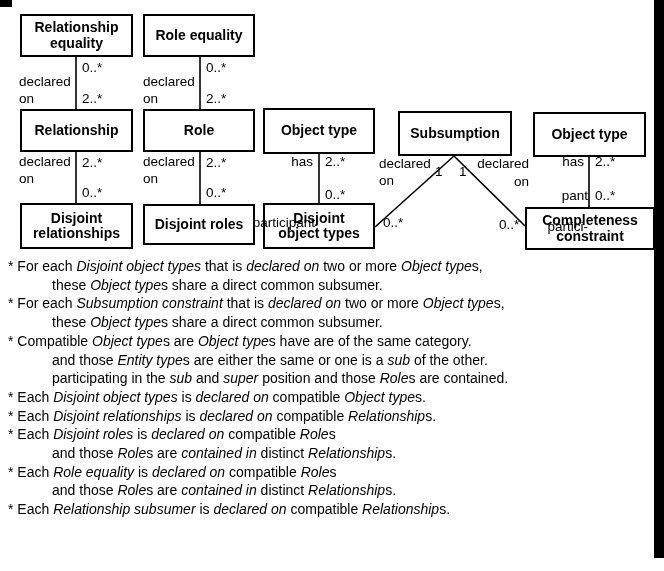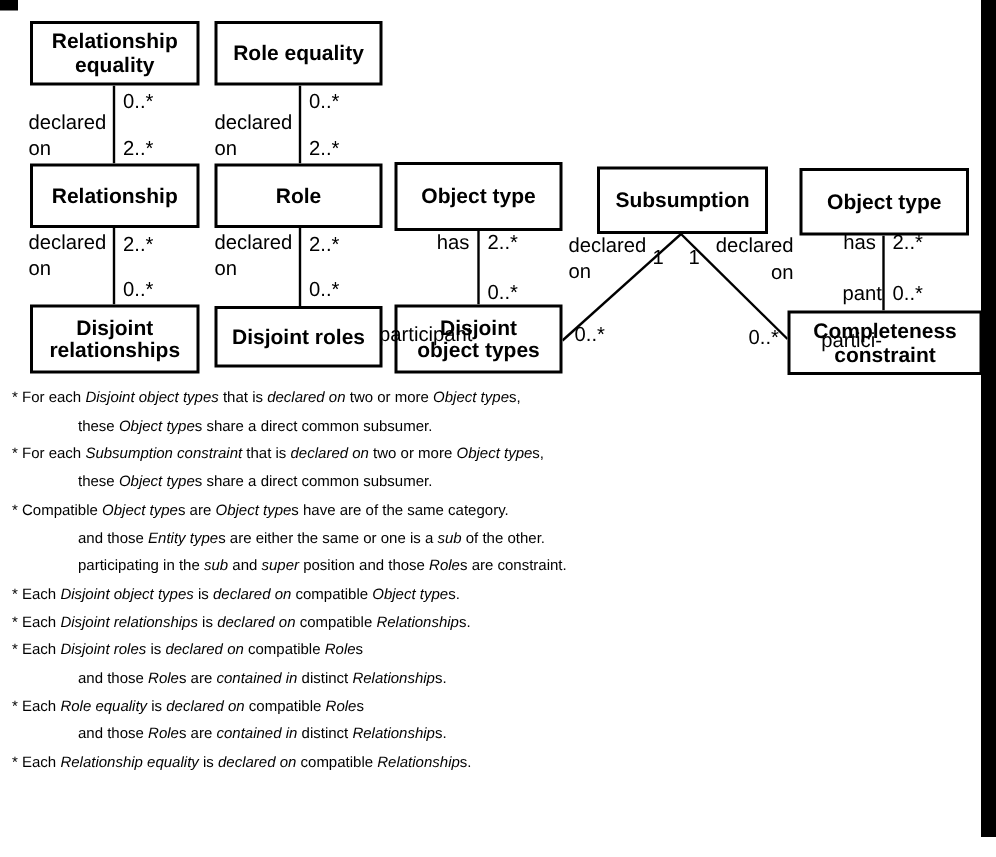--- a/index.html
+++ b/index.html
@@ -12,21 +12,21 @@
   .box{
     position:absolute;box-sizing:border-box;border:2px solid #000;background:#fff;
     display:flex;align-items:center;justify-content:center;text-align:center;
     font-weight:bold;font-size:14px;line-height:15.5px;
   }
   .edge-label{
     position:absolute;font-size:13.5px;line-height:14px;white-space:nowrap;
   }
   #notes{
     position:absolute;left:0;top:257px;width:604px;
-    font-size:10px;line-height:18.7px;
+    font-size:14px;line-height:18.7px;
   }
   .note-line{padding-left:8px;white-space:nowrap;}
   .note-line.cont{padding-left:52px;}
   .note-line em{font-style:italic;}
   .artifact{position:absolute;background:#000;}
 </style>
 </head>
 <body>
 
 <div class="page">
@@ -110,26 +110,26 @@
       <span class="edge-label" style="top: 189px; right: 76px;">pant</span>
       <span class="edge-label" style="top: 189px; left: 595px;">0..*</span>
     </div>
   <div id="notes">
       <div class="note-line"><span>* For each </span><em>Disjoint object types</em><span> that is </span><em>declared on</em><span> two or more </span><em>Object type</em><span>s,</span></div>
       <div class="note-line cont"><span>these </span><em>Object type</em><span>s share a direct common subsumer.</span></div>
       <div class="note-line"><span>* For each </span><em>Subsumption constraint</em><span> that is </span><em>declared on</em><span> two or more </span><em>Object type</em><span>s,</span></div>
       <div class="note-line cont"><span>these </span><em>Object type</em><span>s share a direct common subsumer.</span></div>
       <div class="note-line"><span>* Compatible </span><em>Object type</em><span>s are </span><em>Object type</em><span>s have are of the same category.</span></div>
       <div class="note-line cont"><span>and those </span><em>Entity type</em><span>s are either the same or one is a </span><em>sub</em><span> of the other.</span></div>
-      <div class="note-line cont"><span>participating in the </span><em>sub</em><span> and </span><em>super</em><span> position and those </span><em>Role</em><span>s are constraint.</span></div>
+      <div class="note-line cont"><span>participating in the </span><em>sub</em><span> and </span><em>super</em><span> position and those </span><em>Role</em><span>s are contained.</span></div>
       <div class="note-line"><span>* Each </span><em>Disjoint object types</em><span> is </span><em>declared on</em><span> compatible </span><em>Object type</em><span>s.</span></div>
       <div class="note-line"><span>* Each </span><em>Disjoint relationships</em><span> is </span><em>declared on</em><span> compatible </span><em>Relationship</em><span>s.</span></div>
       <div class="note-line"><span>* Each </span><em>Disjoint roles</em><span> is </span><em>declared on</em><span> compatible </span><em>Role</em><span>s</span></div>
       <div class="note-line cont"><span>and those </span><em>Role</em><span>s are </span><em>contained in</em><span> distinct </span><em>Relationship</em><span>s.</span></div>
       <div class="note-line"><span>* Each </span><em>Role equality</em><span> is </span><em>declared on</em><span> compatible </span><em>Role</em><span>s</span></div>
       <div class="note-line cont"><span>and those </span><em>Role</em><span>s are </span><em>contained in</em><span> distinct </span><em>Relationship</em><span>s.</span></div>
-      <div class="note-line"><span>* Each </span><em>Relationship equality</em><span> is </span><em>declared on</em><span> compatible </span><em>Relationship</em><span>s.</span></div>
+      <div class="note-line"><span>* Each </span><em>Relationship subsumer</em><span> is </span><em>declared on</em><span> compatible </span><em>Relationship</em><span>s.</span></div>
     </div>
   <div id="decorations">
       <div class="artifact" style="left: 0px; top: 0px; width: 12px; height: 7px;"></div>
       <div class="artifact" style="left: 654px; top: 0px; width: 10px; height: 558px;"></div>
     </div>
 </div>
 
 </body></html>

